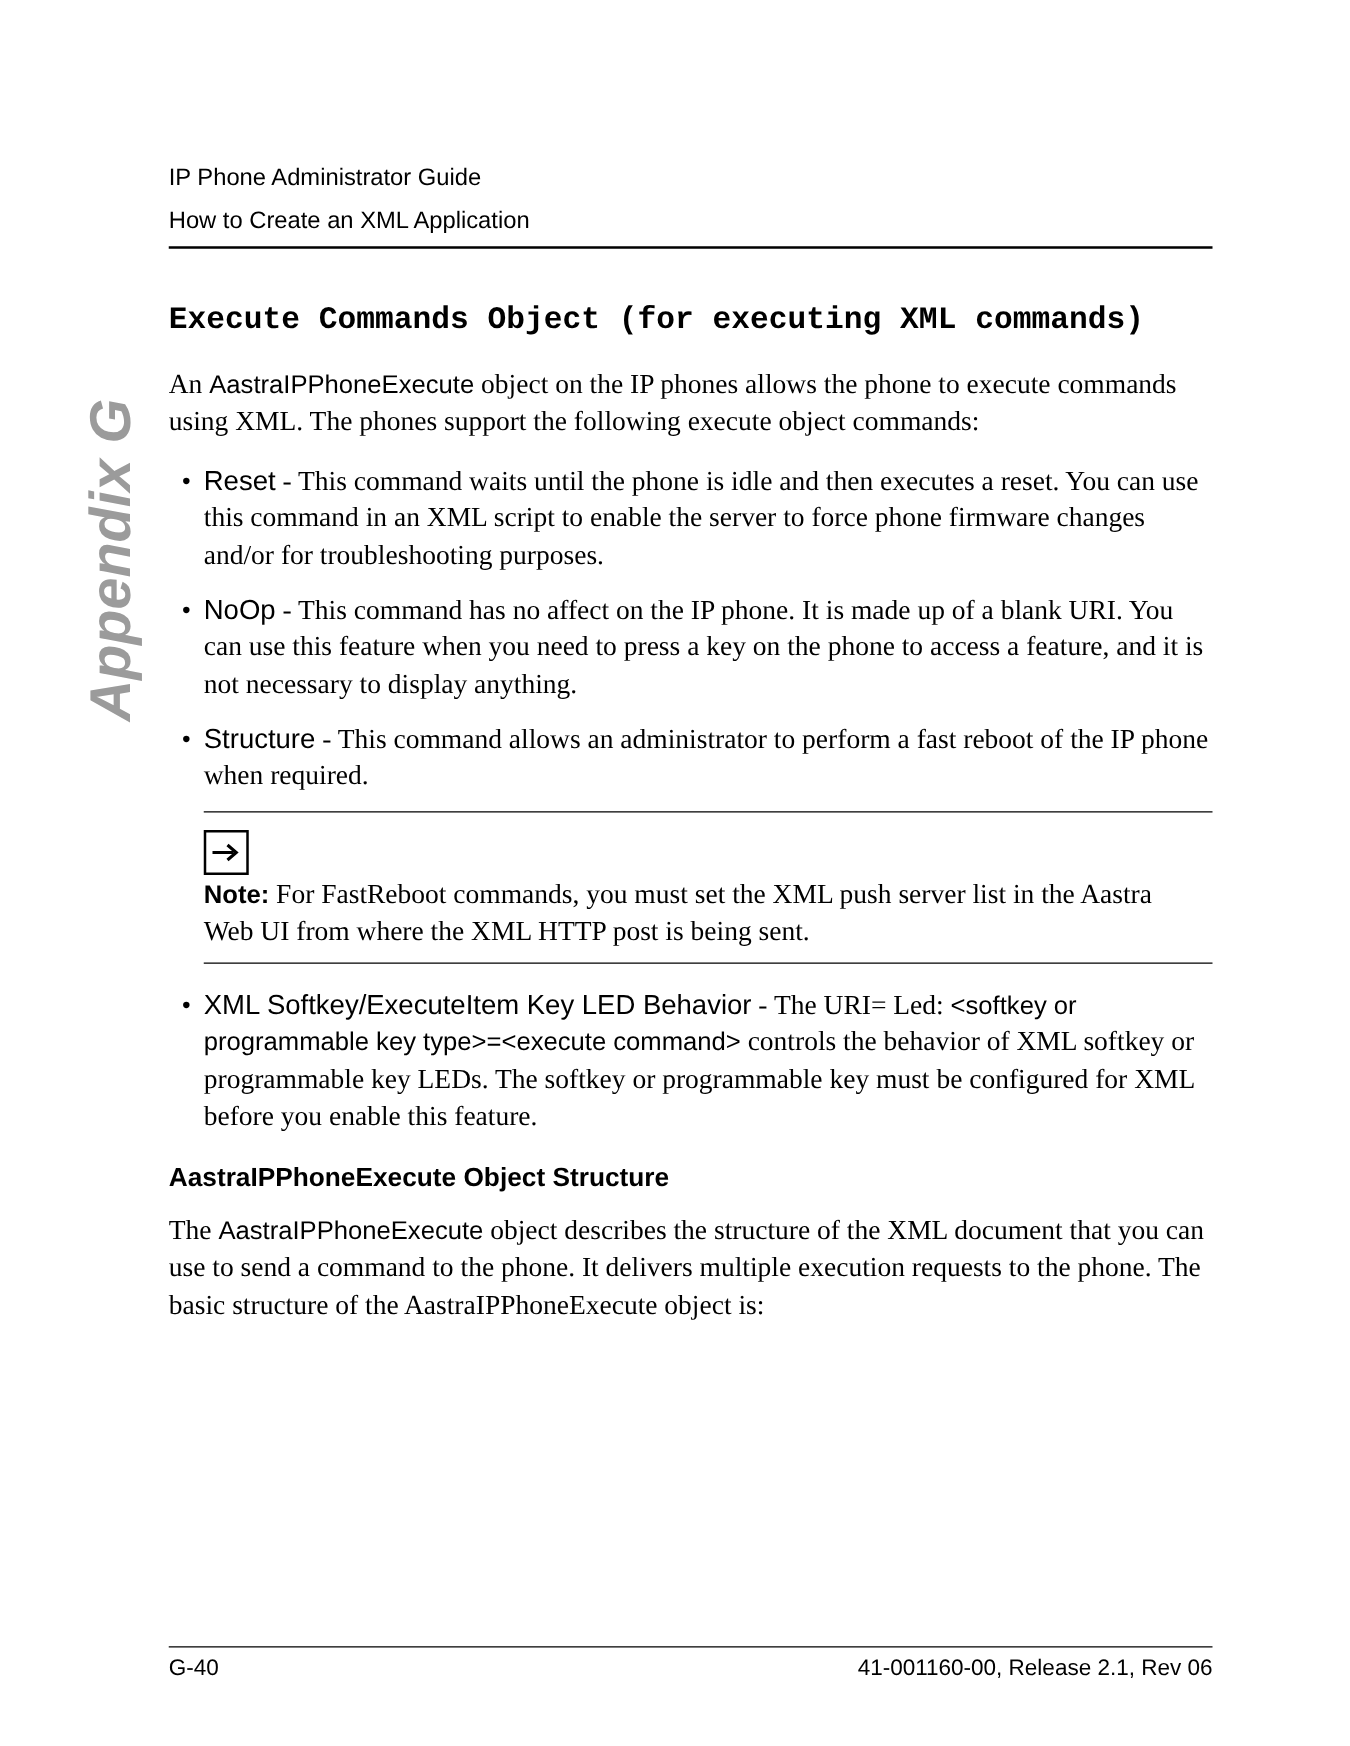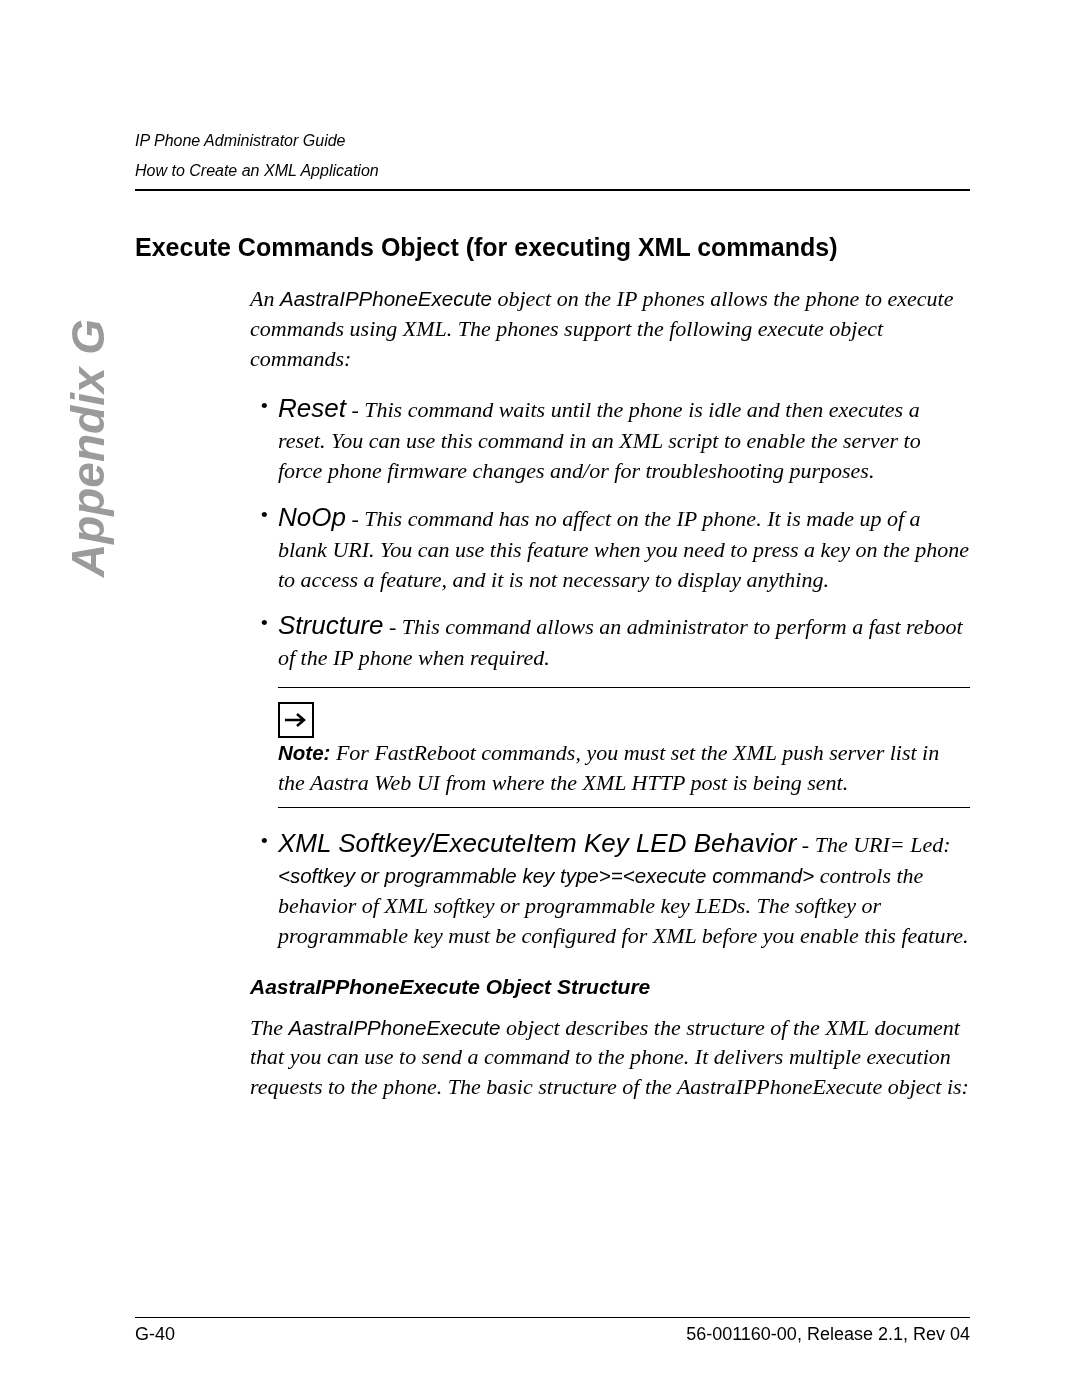--- a/index.html
+++ b/index.html
@@ -12,39 +12,36 @@
   }
   .page {
     position: relative;
     width: 1080px;
     height: 1397px;
     box-sizing: border-box;
     padding: 130px 110px 60px 135px;
   }
   .header-meta {
     font-family: Arial, Helvetica, sans-serif;
-    font-size: 16px;
+    font-size: 19px;
     line-height: 1.35;
     margin-bottom: 8px;
-    font-style: italic;
   }
   .header-rule {
     border: none;
     border-top: 2px solid #000;
     margin: 6px 0 0 0;
   }
   .section-title {
-    font-family: Liberation Sans, sans-serif;
+    font-family: Liberation Mono, monospace;
     font-weight: bold;
     font-size: 25px;
     margin: 42px 0 22px 0;
   }
   .content {
-    margin-left: 115px;
-    font-style: italic;
   }
   .body-text {
     font-size: 22px;
     line-height: 1.35;
     margin: 0 0 18px 0;
     text-align: left;
   }
   ul.bullets {
     list-style: none;
     padding: 0;
@@ -61,21 +58,21 @@
     font-size: 22px;
     line-height: 1.35;
   }
   ul.bullets > li .li-body {
     flex: 1;
     font-size: 22px;
     line-height: 1.35;
   }
   .li-body .term {
     font-family: Arial, Helvetica, sans-serif;
-    font-size: 26px;
+    font-size: 22px;
   }
   .note-block {
     margin: 4px 0 18px 28px;
   }
   .note-rule {
     border: none;
     border-top: 1.5px solid #000;
     margin: 0;
   }
   .note-row {
@@ -236,17 +233,17 @@
       <span>The </span><span class="sans-inline">AastraIPPhoneExecute</span><span> object describes the structure of the XML document that you can use to send a command to the phone. It delivers multiple execution requests to the phone. The basic structure of the AastraIPPhoneExecute object is:</span>
     </p>
 
 
   </div>
 
   <div class="footer">
     <hr class="footer-rule">
     <div class="footer-row">
       <span>G-40</span>
-      <span>56-001160-00, Release 2.1, Rev 04</span>
+      <span>41-001160-00, Release 2.1, Rev 06</span>
     </div>
   </div>
 
 </div>
 
 </body></html>

